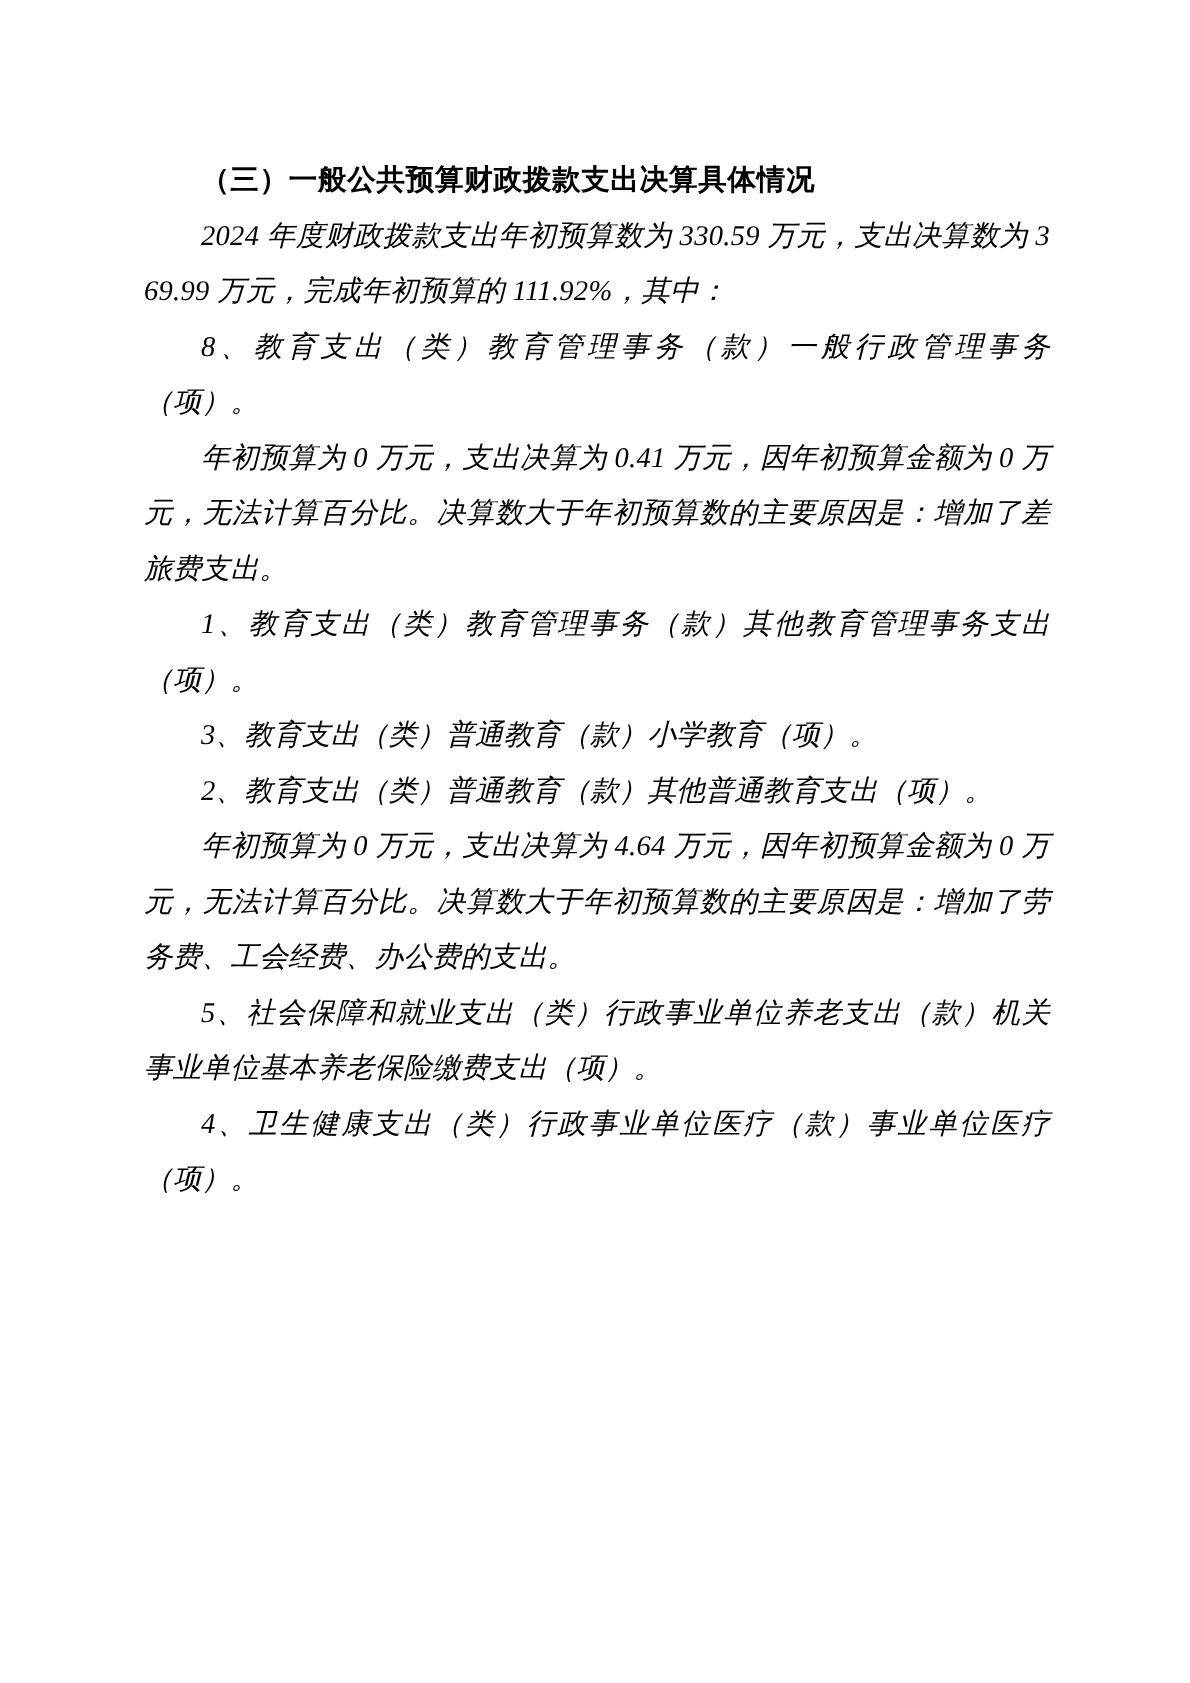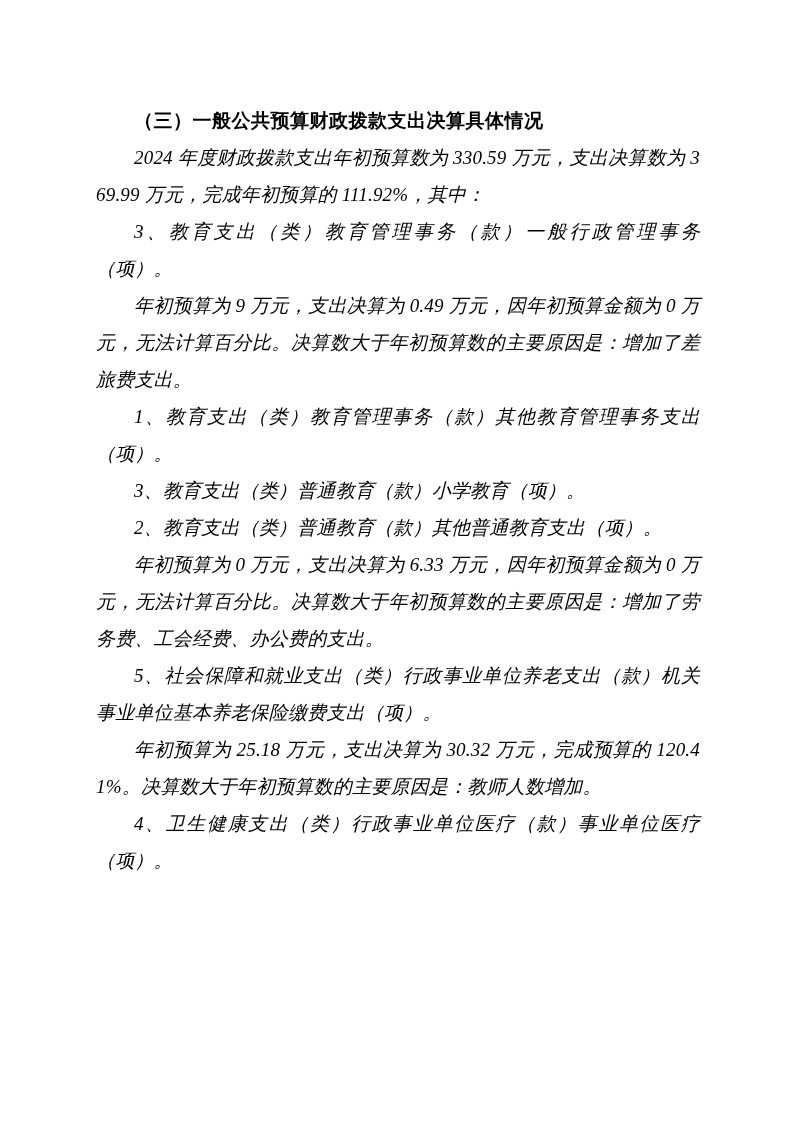--- a/index.html
+++ b/index.html
@@ -38,22 +38,21 @@
     word-break: break-all;
     font-style: italic;
   }
 </style>
 </head>
 <body>
 
 <div class="page">
   <h2 class="doc-title">（三）一般公共预算财政拨款支出决算具体情况</h2>
   <p class="doc-paragraph">2024 年度财政拨款支出年初预算数为 330.59 万元，支出决算数为 369.99 万元，完成年初预算的 111.92%，其中：</p>
-  <p class="doc-paragraph">3、教育支出（类）教育管理事务（款）一般行政管理事务（项）。</p>
-  <p class="doc-paragraph">年初预算为 9 万元，支出决算为 0.49 万元，因年初预算金额为 0 万元，无法计算百分比。决算数大于年初预算数的主要原因是：增加了差旅费支出。</p>
+  <p class="doc-paragraph">8、教育支出（类）教育管理事务（款）一般行政管理事务（项）。</p>
+  <p class="doc-paragraph">年初预算为 0 万元，支出决算为 0.41 万元，因年初预算金额为 0 万元，无法计算百分比。决算数大于年初预算数的主要原因是：增加了差旅费支出。</p>
   <p class="doc-paragraph">1、教育支出（类）教育管理事务（款）其他教育管理事务支出（项）。</p>
   <p class="doc-paragraph">3、教育支出（类）普通教育（款）小学教育（项）。</p>
   <p class="doc-paragraph">2、教育支出（类）普通教育（款）其他普通教育支出（项）。</p>
-  <p class="doc-paragraph">年初预算为 0 万元，支出决算为 6.33 万元，因年初预算金额为 0 万元，无法计算百分比。决算数大于年初预算数的主要原因是：增加了劳务费、工会经费、办公费的支出。</p>
+  <p class="doc-paragraph">年初预算为 0 万元，支出决算为 4.64 万元，因年初预算金额为 0 万元，无法计算百分比。决算数大于年初预算数的主要原因是：增加了劳务费、工会经费、办公费的支出。</p>
   <p class="doc-paragraph">5、社会保障和就业支出（类）行政事业单位养老支出（款）机关事业单位基本养老保险缴费支出（项）。</p>
-  <p class="doc-paragraph">年初预算为 25.18 万元，支出决算为 30.32 万元，完成预算的 120.41%。决算数大于年初预算数的主要原因是：教师人数增加。</p>
   <p class="doc-paragraph">4、卫生健康支出（类）行政事业单位医疗（款）事业单位医疗（项）。</p>
 </div>
 
 </body></html>

